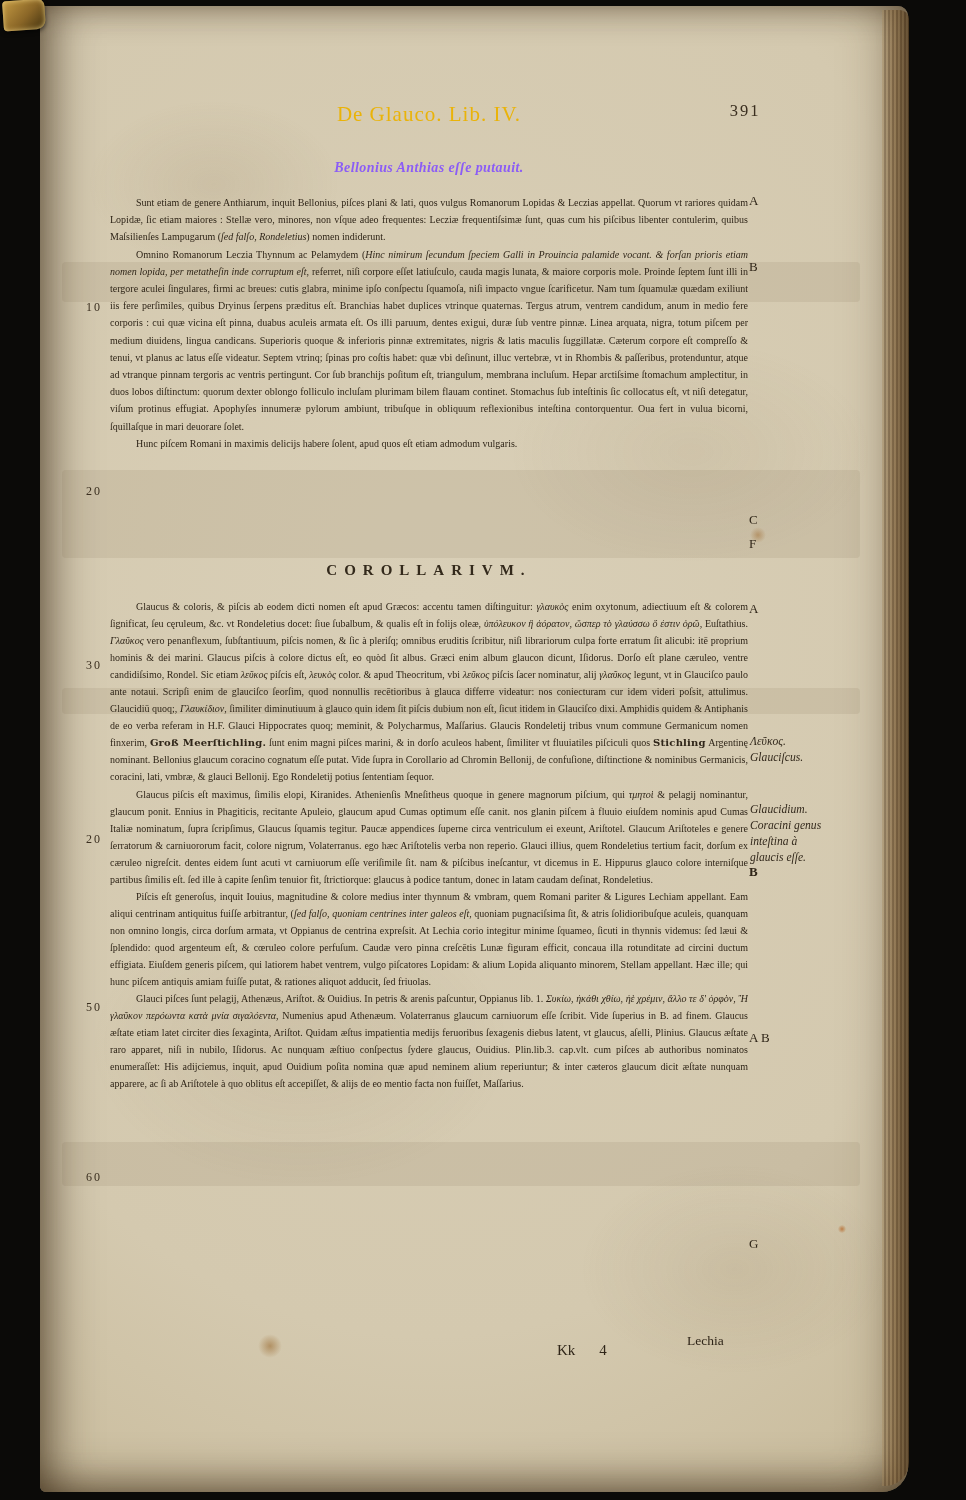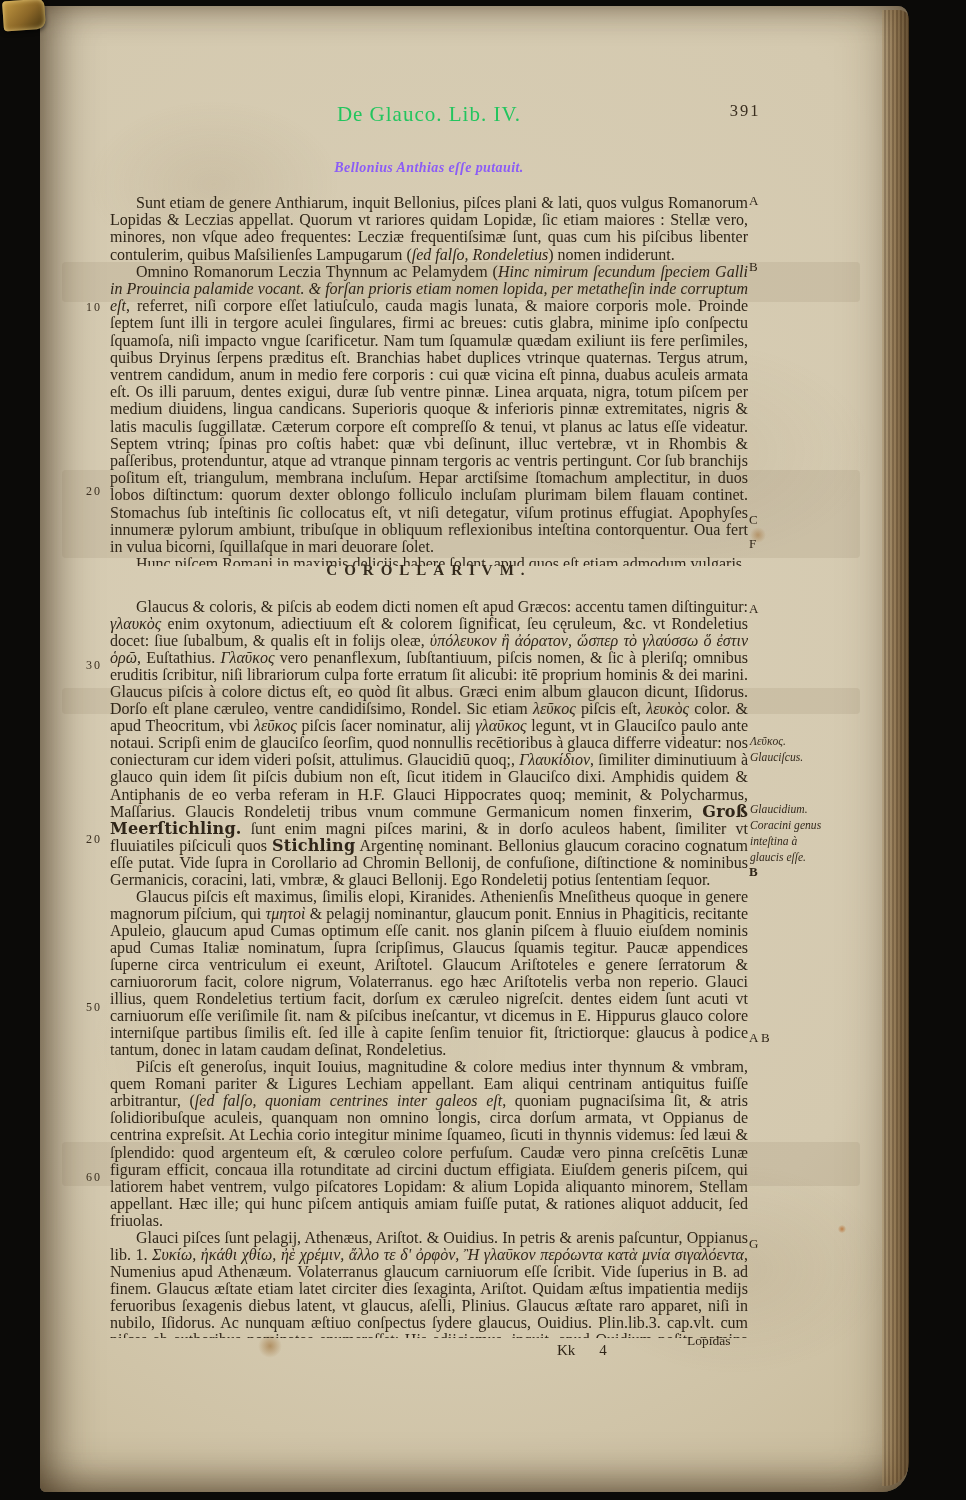--- a/index.html
+++ b/index.html
@@ -24,30 +24,30 @@
   .page-edges{position:absolute;left:882px;top:10px;width:27px;height:1476px;border-radius:0 9px 24px 0;
          background:
            repeating-linear-gradient(90deg, rgba(170,140,95,.35) 0 2px, rgba(105,80,48,.45) 2px 4px),
            linear-gradient(90deg, rgba(150,120,80,0), rgba(118,90,55,.6) 45%, rgba(56,40,22,.9));}
   .clasp{position:absolute;left:3px;top:0px;width:42px;height:30px;transform:rotate(-4deg);
          background:linear-gradient(135deg,#c49a43,#8a6627 55%,#40300f);
          border-radius:4px 7px 9px 4px;box-shadow:inset 0 0 5px #e9cd7d, 0 2px 4px rgba(0,0,0,.6);}
   .band{position:absolute;left:62px;width:798px;background:rgba(108,90,58,.10);border-radius:4px;}
   .stain{position:absolute;border-radius:50%;}
   .header-title{position:absolute;left:110px;width:638px;top:102px;text-align:center;
-         font-size:21px;letter-spacing:1px;color:#22c55e;}
+         font-size:21px;letter-spacing:1px;color:#eab308;}
   .page-number{position:absolute;left:718px;top:101px;width:54px;text-align:center;
          font-size:16.5px;letter-spacing:2px;color:#3a2e1f;}
   .subtitle1{position:absolute;left:110px;width:638px;top:138px;text-align:center;font-style:italic;
          font-size:14.5px;letter-spacing:2.2px;word-spacing:7px;color:#33291b;}
   .subtitle2{position:absolute;left:110px;width:638px;top:160px;text-align:center;font-style:italic;
          font-size:14px;letter-spacing:.4px;color:#8b5cf6;font-weight:bold;}
   .heading2{position:absolute;left:110px;width:638px;top:562px;text-align:center;
          font-size:15px;letter-spacing:7px;color:#33291b;font-weight:bold;}
-  .t-main{position:absolute;left:110px;width:638px;font-size:16px;text-align:justify;color:#2f2518;}
+  .t-main{position:absolute;left:110px;width:638px;font-size:10px;text-align:justify;color:#2f2518;}
   .sec1{top:194px;line-height:17.2px;max-height:372px;overflow:hidden;}
   .sec2{top:598px;line-height:17.05px;max-height:740px;overflow:hidden;}
   .para{margin:0;text-indent:26px;}
   .seg-i,.seg-g{font-style:italic;}
   .seg-f{font-weight:bold;font-family:"DejaVu Serif",serif;letter-spacing:.2px;}
   .mletter{position:absolute;left:749px;font-size:13px;color:#2f2518;}
   .mletter.hvy{font-weight:bold;}
   .lnum{position:absolute;left:86px;width:24px;font-size:12px;letter-spacing:2px;color:#3a2e1f;}
   .mnote{position:absolute;left:750px;width:120px;font-style:italic;font-size:11.6px;
          line-height:15.9px;color:#33291c;margin-top:36px;}
@@ -115,15 +115,15 @@
   <div class="mnote" style="top:766px;">
     <div>Glaucidium.</div>
     <div>Coracini genus</div>
     <div>inteſtina à</div>
     <div>glaucis eſſe.</div>
   </div>
 
   <div class="sig">
     <span>Kk</span><span class="num">4</span>
   </div>
-  <div class="catchword">Lopidas</div>
+  <div class="catchword">Lechia</div>
 
 </div>
 
 </body></html>

